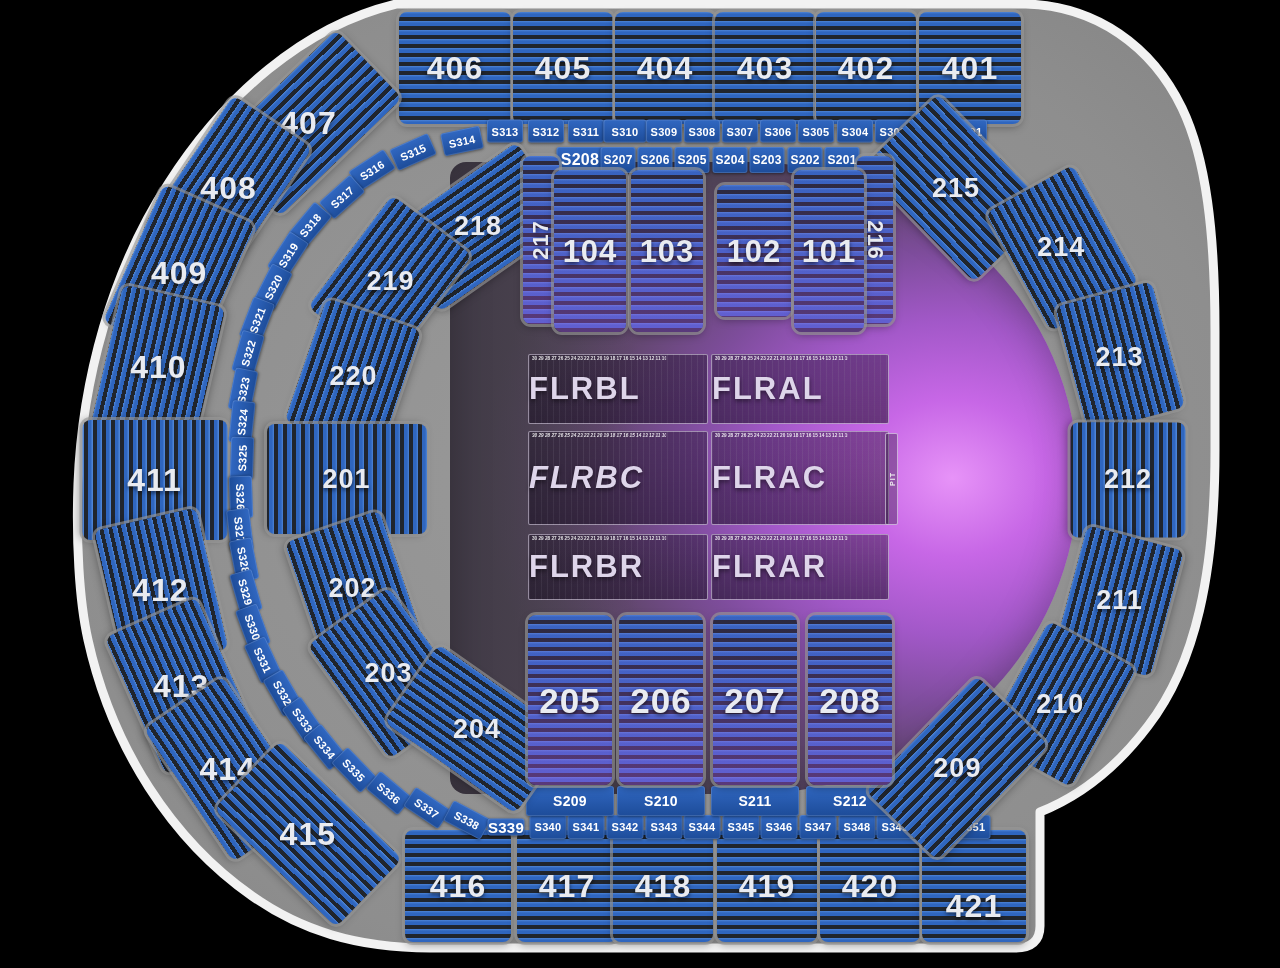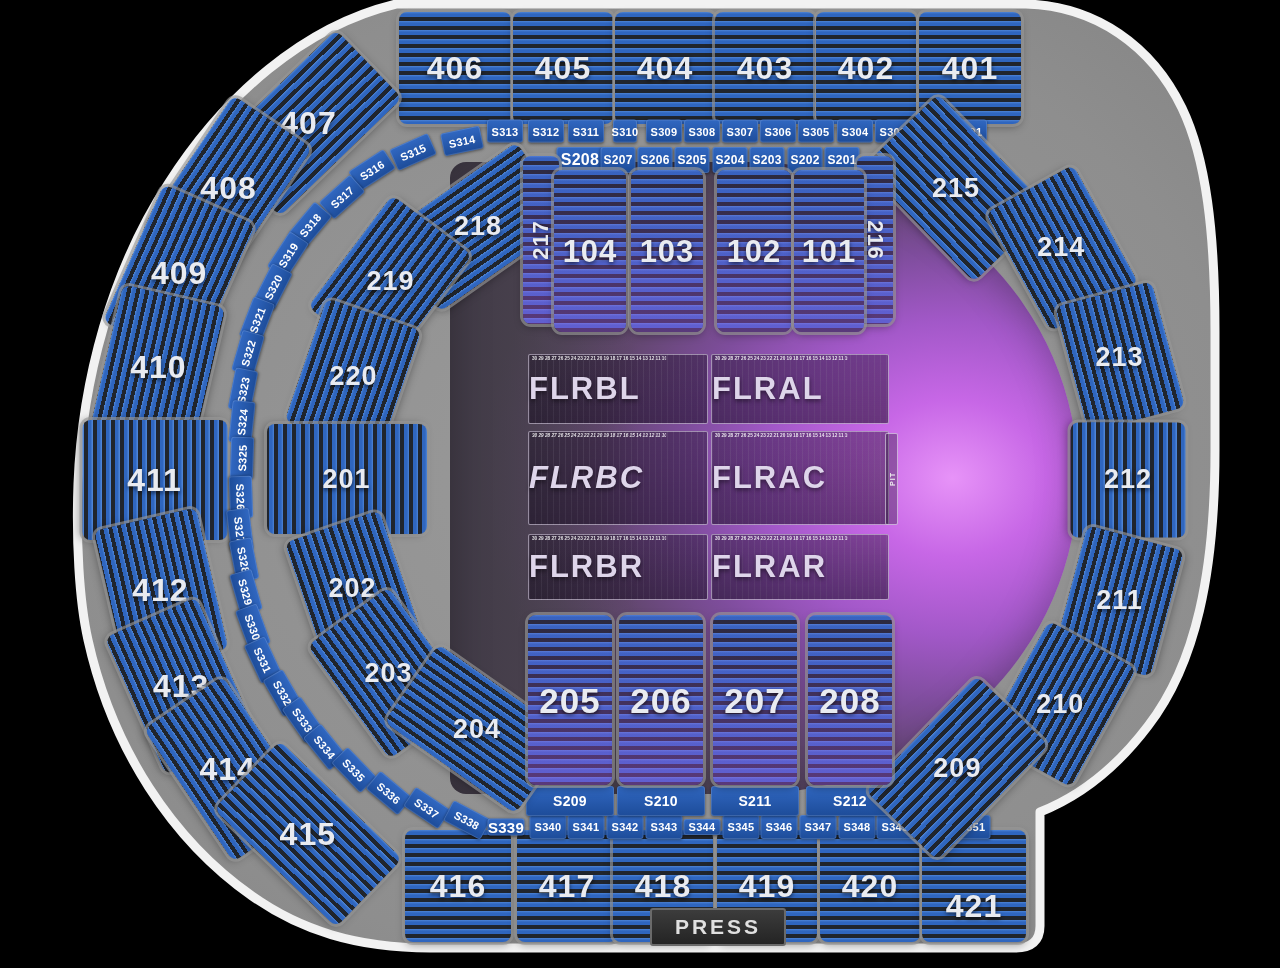--- a/index.html
+++ b/index.html
@@ -158,21 +158,21 @@
       <div class="blk" style="left: 870px; top: 886px; width: 100px; height: 112px; transform: translate(-50%, -50%) rotate(0deg); font-size: 32px;">
         <span class="lbl" style="transform: rotate(0deg);">420</span>
       </div>
       <div class="blk" style="left: 974px; top: 886px; width: 104px; height: 112px; transform: translate(-50%, -50%) rotate(0deg); font-size: 32px;">
         <span class="lbl" style="transform: rotate(0deg); margin-top: 40px;">421</span>
       </div>
       <div class="sbox" style="left: 462px; top: 141px; width: 40px; height: 23px; transform: translate(-50%, -50%) rotate(-12deg); font-size: 11px;">S314</div>
       <div class="sbox" style="left: 505px; top: 131px; width: 36px; height: 23px; transform: translate(-50%, -50%) rotate(0deg); font-size: 11px;">S313</div>
       <div class="sbox" style="left: 546px; top: 131px; width: 36px; height: 23px; transform: translate(-50%, -50%) rotate(0deg); font-size: 11px;">S312</div>
       <div class="sbox" style="left: 586px; top: 131px; width: 36px; height: 23px; transform: translate(-50%, -50%) rotate(0deg); font-size: 11px;">S311</div>
-      <div class="sbox" style="left: 625px; top: 131px; width: 24px; height: 23px; transform: translate(-50%, -50%) rotate(0deg); font-size: 11px;">S310</div>
+      <div class="sbox" style="left: 625px; top: 131px; width: 43px; height: 23px; transform: translate(-50%, -50%) rotate(0deg); font-size: 11px;">S310</div>
       <div class="sbox" style="left: 664px; top: 131px; width: 36px; height: 23px; transform: translate(-50%, -50%) rotate(0deg); font-size: 11px;">S309</div>
       <div class="sbox" style="left: 702px; top: 131px; width: 36px; height: 23px; transform: translate(-50%, -50%) rotate(0deg); font-size: 11px;">S308</div>
       <div class="sbox" style="left: 740px; top: 131px; width: 36px; height: 23px; transform: translate(-50%, -50%) rotate(0deg); font-size: 11px;">S307</div>
       <div class="sbox" style="left: 778px; top: 131px; width: 36px; height: 23px; transform: translate(-50%, -50%) rotate(0deg); font-size: 11px;">S306</div>
       <div class="sbox" style="left: 816px; top: 131px; width: 36px; height: 23px; transform: translate(-50%, -50%) rotate(0deg); font-size: 11px;">S305</div>
       <div class="sbox" style="left: 855px; top: 131px; width: 36px; height: 23px; transform: translate(-50%, -50%) rotate(0deg); font-size: 11px;">S304</div>
       <div class="sbox" style="left: 893px; top: 131px; width: 36px; height: 23px; transform: translate(-50%, -50%) rotate(0deg); font-size: 11px;">S303</div>
       <div class="sbox" style="left: 931px; top: 131px; width: 36px; height: 23px; transform: translate(-50%, -50%) rotate(0deg); font-size: 11px;">S302</div>
       <div class="sbox" style="left: 969px; top: 131px; width: 36px; height: 23px; transform: translate(-50%, -50%) rotate(0deg); font-size: 11px;">S301</div>
       <div class="sbox" style="left: 413px; top: 152px; width: 42px; height: 23px; transform: translate(-50%, -50%) rotate(-24deg); font-size: 11px;">S315</div>
@@ -197,21 +197,21 @@
       <div class="sbox" style="left: 325px; top: 747px; width: 42px; height: 23px; transform: translate(-50%, -50%) rotate(51deg); font-size: 11px;">S334</div>
       <div class="sbox" style="left: 354px; top: 770px; width: 42px; height: 23px; transform: translate(-50%, -50%) rotate(46deg); font-size: 11px;">S335</div>
       <div class="sbox" style="left: 389px; top: 793px; width: 42px; height: 23px; transform: translate(-50%, -50%) rotate(40deg); font-size: 11px;">S336</div>
       <div class="sbox" style="left: 427px; top: 808px; width: 42px; height: 23px; transform: translate(-50%, -50%) rotate(34deg); font-size: 11px;">S337</div>
       <div class="sbox" style="left: 467px; top: 820px; width: 42px; height: 23px; transform: translate(-50%, -50%) rotate(28deg); font-size: 11px;">S338</div>
       <div class="sbox" style="left: 506px; top: 827px; width: 37px; height: 17px; transform: translate(-50%, -50%) rotate(0deg); font-size: 15px;">S339</div>
       <div class="sbox" style="left: 548px; top: 827px; width: 37px; height: 24px; transform: translate(-50%, -50%) rotate(0deg); font-size: 11px;">S340</div>
       <div class="sbox" style="left: 586px; top: 827px; width: 37px; height: 24px; transform: translate(-50%, -50%) rotate(0deg); font-size: 11px;">S341</div>
       <div class="sbox" style="left: 625px; top: 827px; width: 37px; height: 24px; transform: translate(-50%, -50%) rotate(0deg); font-size: 11px;">S342</div>
       <div class="sbox" style="left: 664px; top: 827px; width: 37px; height: 24px; transform: translate(-50%, -50%) rotate(0deg); font-size: 11px;">S343</div>
-      <div class="sbox" style="left: 702px; top: 827px; width: 37px; height: 16px; transform: translate(-50%, -50%) rotate(0deg); font-size: 11px;">S344</div>
+      <div class="sbox" style="left: 702px; top: 827px; width: 37px; height: 24px; transform: translate(-50%, -50%) rotate(0deg); font-size: 11px;">S344</div>
       <div class="sbox" style="left: 741px; top: 827px; width: 37px; height: 24px; transform: translate(-50%, -50%) rotate(0deg); font-size: 11px;">S345</div>
       <div class="sbox" style="left: 779px; top: 827px; width: 37px; height: 24px; transform: translate(-50%, -50%) rotate(0deg); font-size: 11px;">S346</div>
       <div class="sbox" style="left: 818px; top: 827px; width: 37px; height: 24px; transform: translate(-50%, -50%) rotate(0deg); font-size: 11px;">S347</div>
       <div class="sbox" style="left: 857px; top: 827px; width: 37px; height: 24px; transform: translate(-50%, -50%) rotate(0deg); font-size: 11px;">S348</div>
       <div class="sbox" style="left: 895px; top: 827px; width: 37px; height: 24px; transform: translate(-50%, -50%) rotate(0deg); font-size: 11px;">S349</div>
       <div class="sbox" style="left: 934px; top: 827px; width: 37px; height: 24px; transform: translate(-50%, -50%) rotate(0deg); font-size: 11px;">S350</div>
       <div class="sbox" style="left: 972px; top: 827px; width: 37px; height: 24px; transform: translate(-50%, -50%) rotate(0deg); font-size: 11px;">S351</div>
       <div class="sbox" style="left: 580px; top: 160px; width: 47px; height: 26px; transform: translate(-50%, -50%) rotate(0deg); font-size: 16px;">S208</div>
       <div class="sbox" style="left: 618px; top: 160px; width: 35px; height: 26px; transform: translate(-50%, -50%) rotate(0deg); font-size: 12px;">S207</div>
       <div class="sbox" style="left: 655px; top: 160px; width: 35px; height: 26px; transform: translate(-50%, -50%) rotate(0deg); font-size: 12px;">S206</div>
@@ -271,21 +271,21 @@
       </div>
       <div class="blk tint" style="left: 875px; top: 240px; width: 36px; height: 168px; transform: translate(-50%, -50%) rotate(0deg); font-size: 22px;">
         <span class="lbl" style="transform: rotate(90deg);">216</span>
       </div>
       <div class="blk tint" style="left: 590px; top: 251px; width: 72px; height: 162px; transform: translate(-50%, -50%) rotate(0deg); font-size: 31px;">
         <span class="lbl" style="transform: rotate(0deg);">104</span>
       </div>
       <div class="blk tint" style="left: 667px; top: 251px; width: 72px; height: 162px; transform: translate(-50%, -50%) rotate(0deg); font-size: 31px;">
         <span class="lbl" style="transform: rotate(0deg);">103</span>
       </div>
-      <div class="blk tint" style="left: 754px; top: 251px; width: 74px; height: 162px; transform: translate(-50%, -50%) rotate(0deg); font-size: 31px;">
+      <div class="blk tint" style="left: 754px; top: 251px; width: 74px; height: 132px; transform: translate(-50%, -50%) rotate(0deg); font-size: 31px;">
         <span class="lbl" style="transform: rotate(0deg);">102</span>
       </div>
       <div class="blk tint" style="left: 829px; top: 251px; width: 70px; height: 162px; transform: translate(-50%, -50%) rotate(0deg); font-size: 31px;">
         <span class="lbl" style="transform: rotate(0deg);">101</span>
       </div>
       <div class="blk tint" style="left: 570px; top: 700px; width: 84px; height: 170px; transform: translate(-50%, -50%) rotate(0deg); font-size: 35px;">
         <span class="lbl" style="transform: rotate(0deg);">205</span>
       </div>
       <div class="blk tint" style="left: 661px; top: 700px; width: 84px; height: 170px; transform: translate(-50%, -50%) rotate(0deg); font-size: 35px;">
         <span class="lbl" style="transform: rotate(0deg);">206</span>
@@ -320,16 +320,13 @@
         <span class="nums">30 29 28 27 26 25 24 23 22 21 20 19 18 17 16 15 14 13 12 11 10 9 8 7 6 5 4 3 2 1</span>
         <span class="flbl">FLRAR</span>
       </div>
     </div>
 
   <div id="pit">
     <span>PIT</span>
   </div>
 
 
-  <div id="press">
-    <span>PRESS</span>
-  </div>
 </div>
 
 </body></html>

